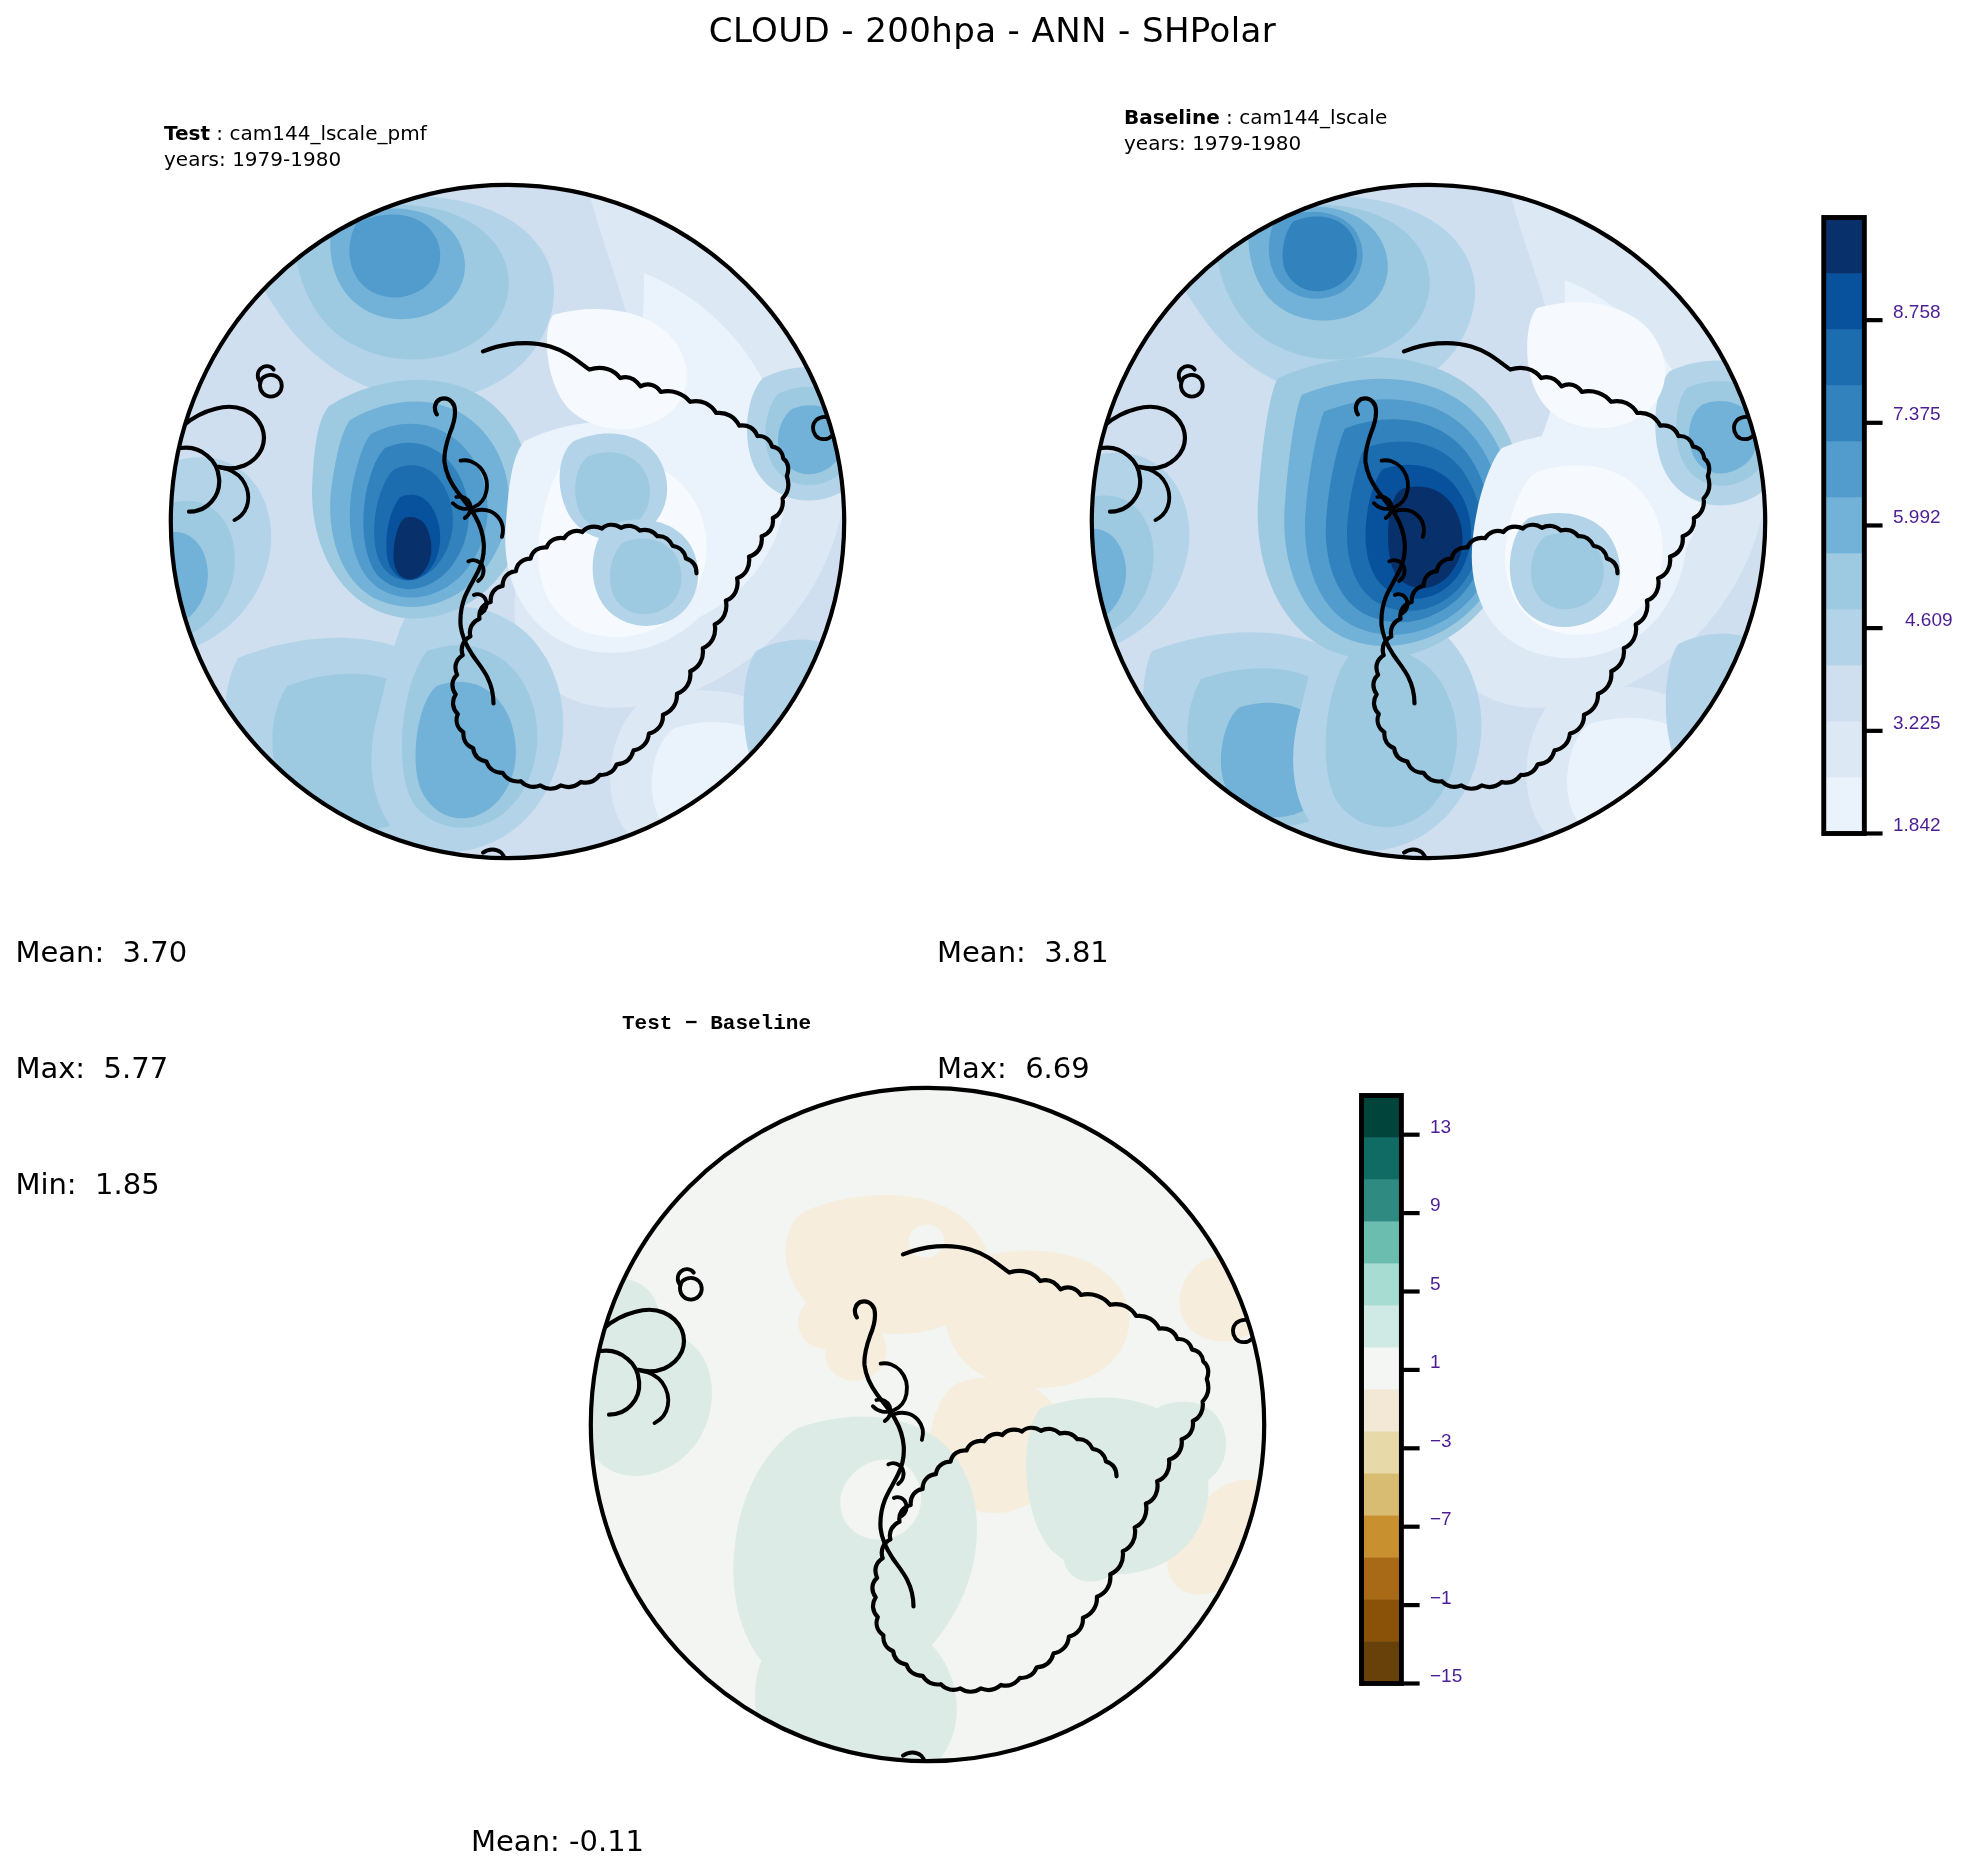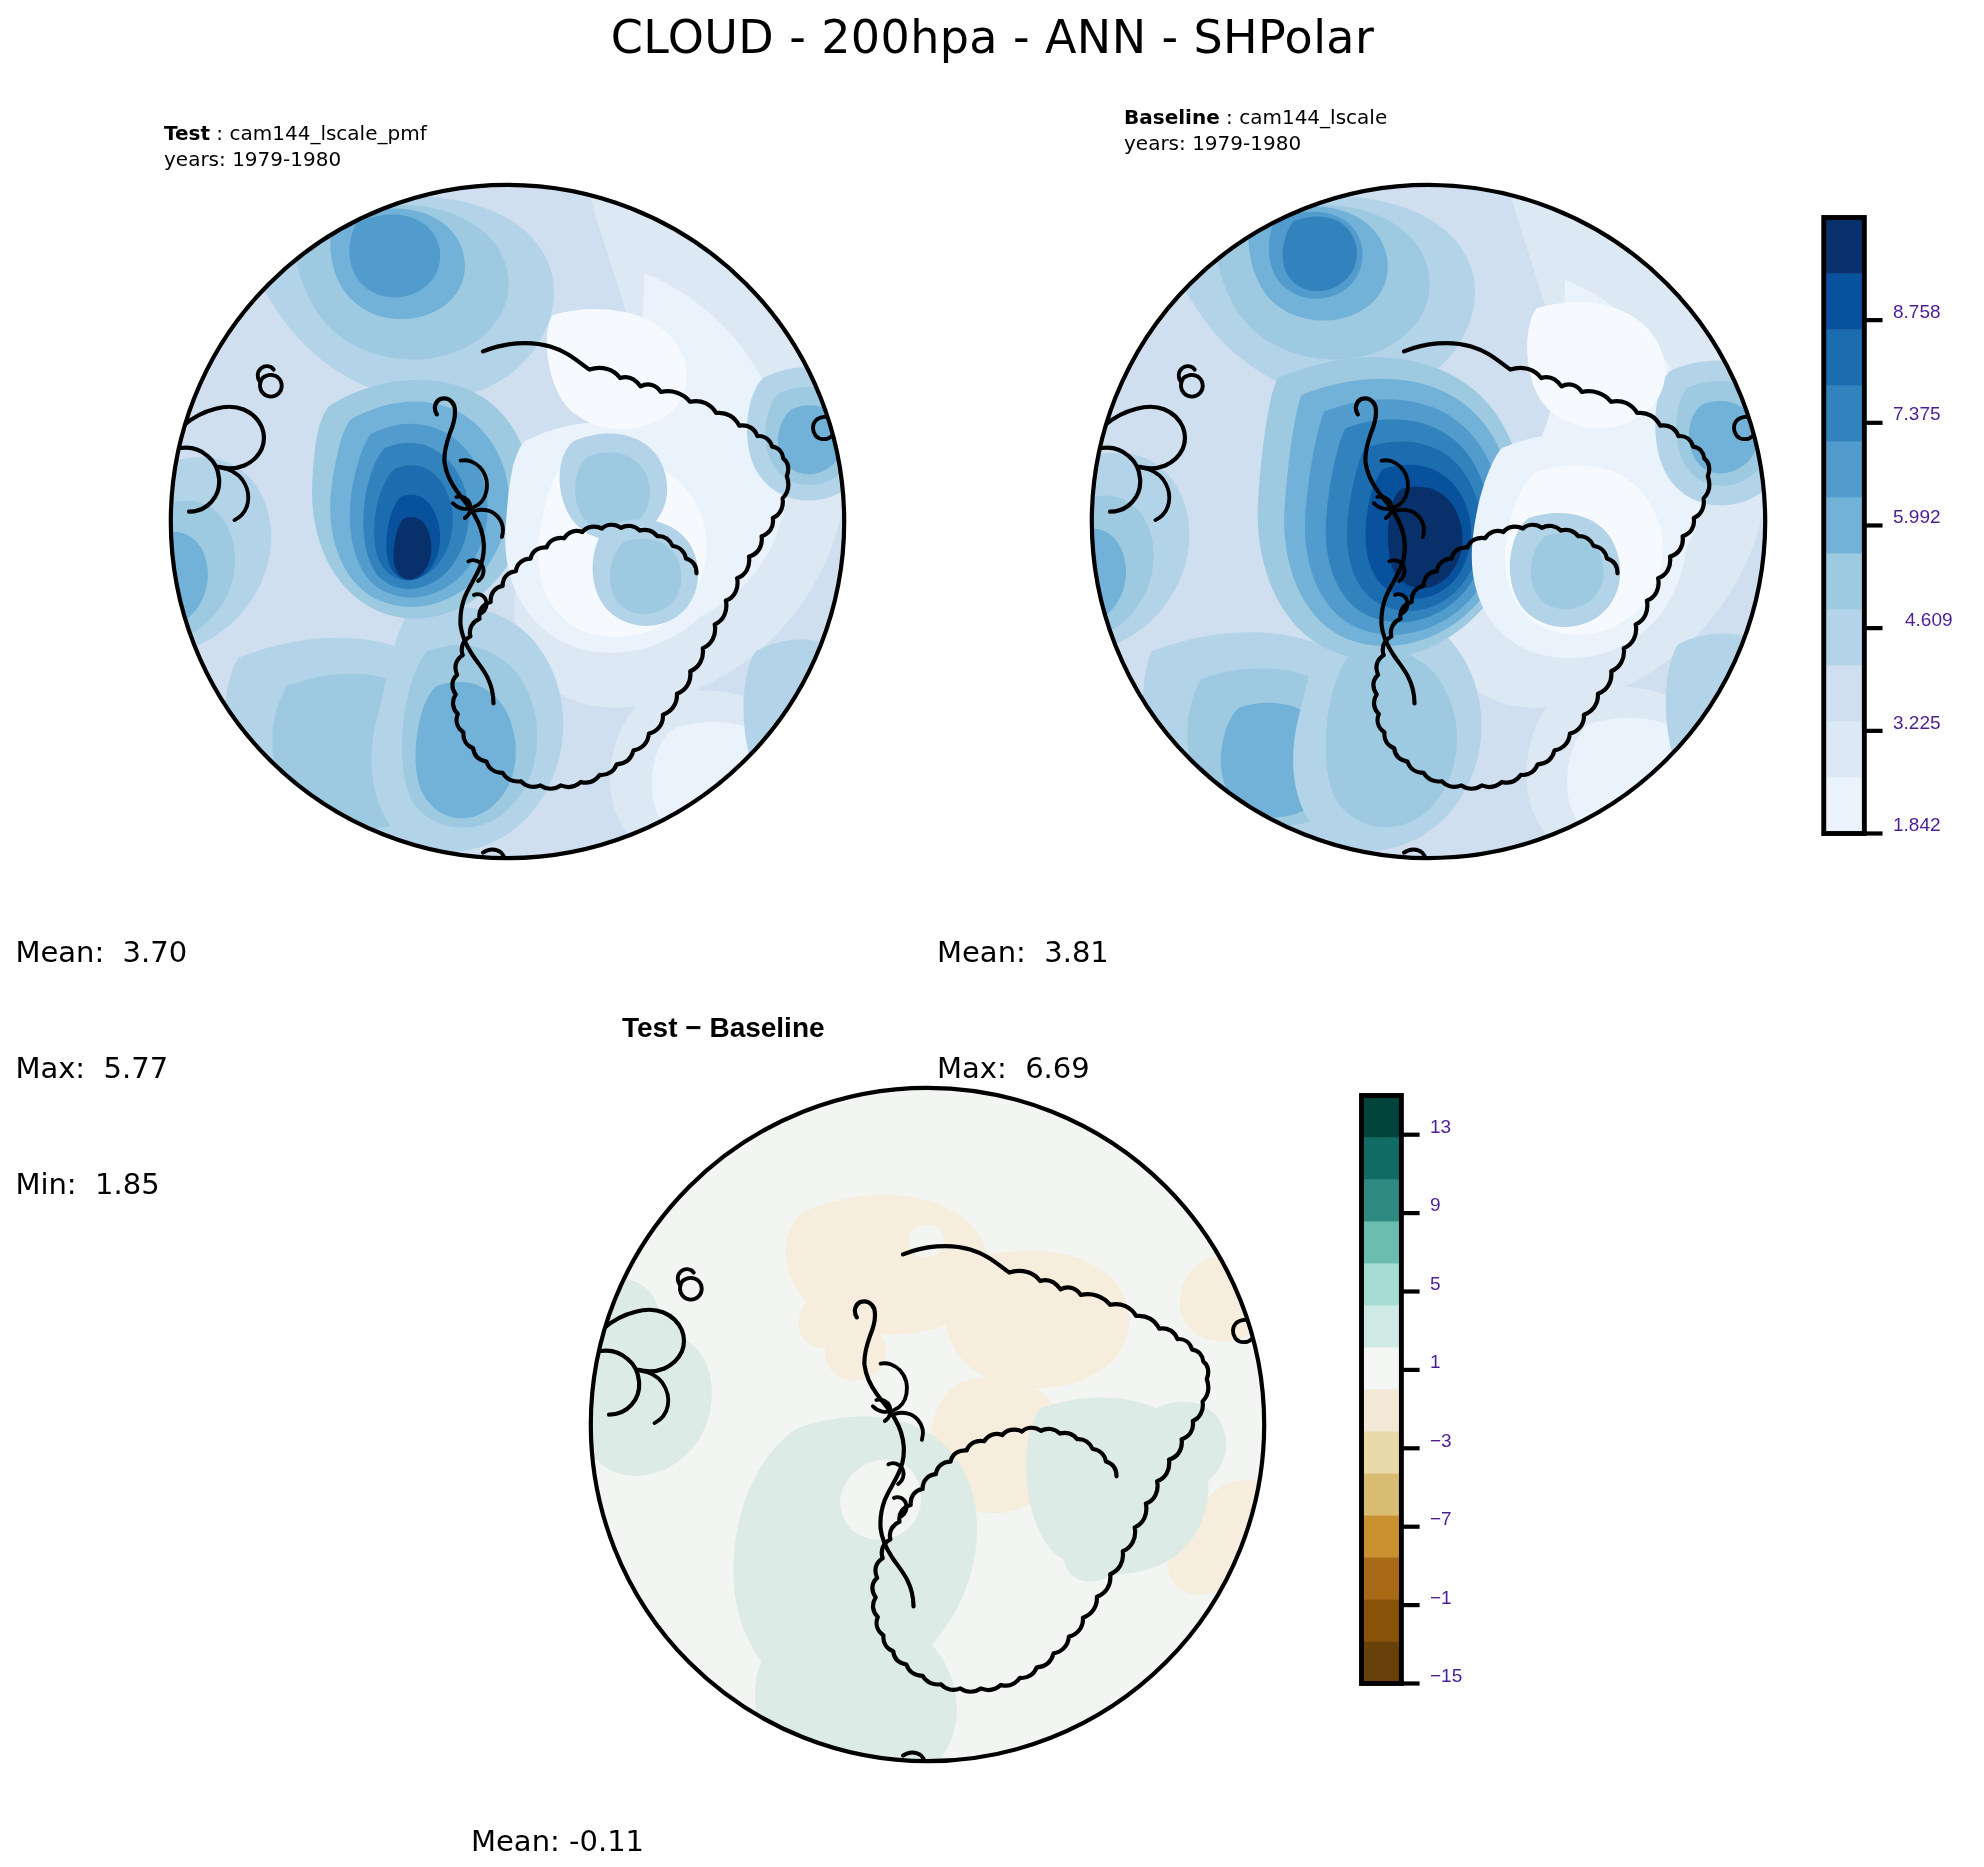--- a/index.html
+++ b/index.html
@@ -1,27 +1,27 @@
 <!DOCTYPE html>
 <html style="font-size:11.2px"><head>
 <meta charset="utf-8">
 <style>
   html,body{margin:0;padding:0;background:#ffffff;}
   body{width:1985px;height:1867px;position:relative;font-family:"DejaVu Sans",sans-serif;overflow:hidden;}
   .fig{position:absolute;inset:0;}
   #main-title{
     position:absolute;top:9.8px;left:0;width:1985px;text-align:center;
-    font-size:46px;font-weight:400;color:#000;letter-spacing:0.4px;
+    font-size:34px;font-weight:400;color:#000;letter-spacing:0.4px;
     font-family:"DejaVu Sans",sans-serif;
   }
   .panel-label{position:absolute;font-size:20px;color:#000;line-height:1.30;font-family:"DejaVu Sans",sans-serif;white-space:nowrap;}
   .panel-label .who{font-weight:700;}
   .stats{position:absolute;font-size:29px;color:#000000;line-height:1.33;font-family:"DejaVu Sans",sans-serif;white-space:pre;}
   .cbar-tick-label{position:absolute;font-size:19px;color:#4c1d95;font-family:Liberation Sans, sans-serif;white-space:nowrap;}
-  .diff-title{position:absolute;font-size:28px;font-weight:700;color:#000;font-family:Liberation Sans, sans-serif;white-space:nowrap;}
+  .diff-title{position:absolute;font-size:21px;font-weight:700;color:#000;font-family:Liberation Mono, monospace;white-space:nowrap;}
   svg{display:block;overflow:visible;}
   .cbar-cell{stroke:none;}
   .cbar-frame{fill:none;stroke:#000;stroke-width:7;}
   .cbar-tick{stroke:#000;stroke-width:6;}
   .globe-edge{fill:none;stroke:#000;stroke-width:6;}
   .coast{fill:none;stroke:#000;stroke-width:6;stroke-linejoin:round;stroke-linecap:round;}
   .coast-thin{fill:none;stroke:#000;stroke-width:5.5;stroke-linejoin:round;stroke-linecap:round;}
 </style>
 </head>
 <body>

